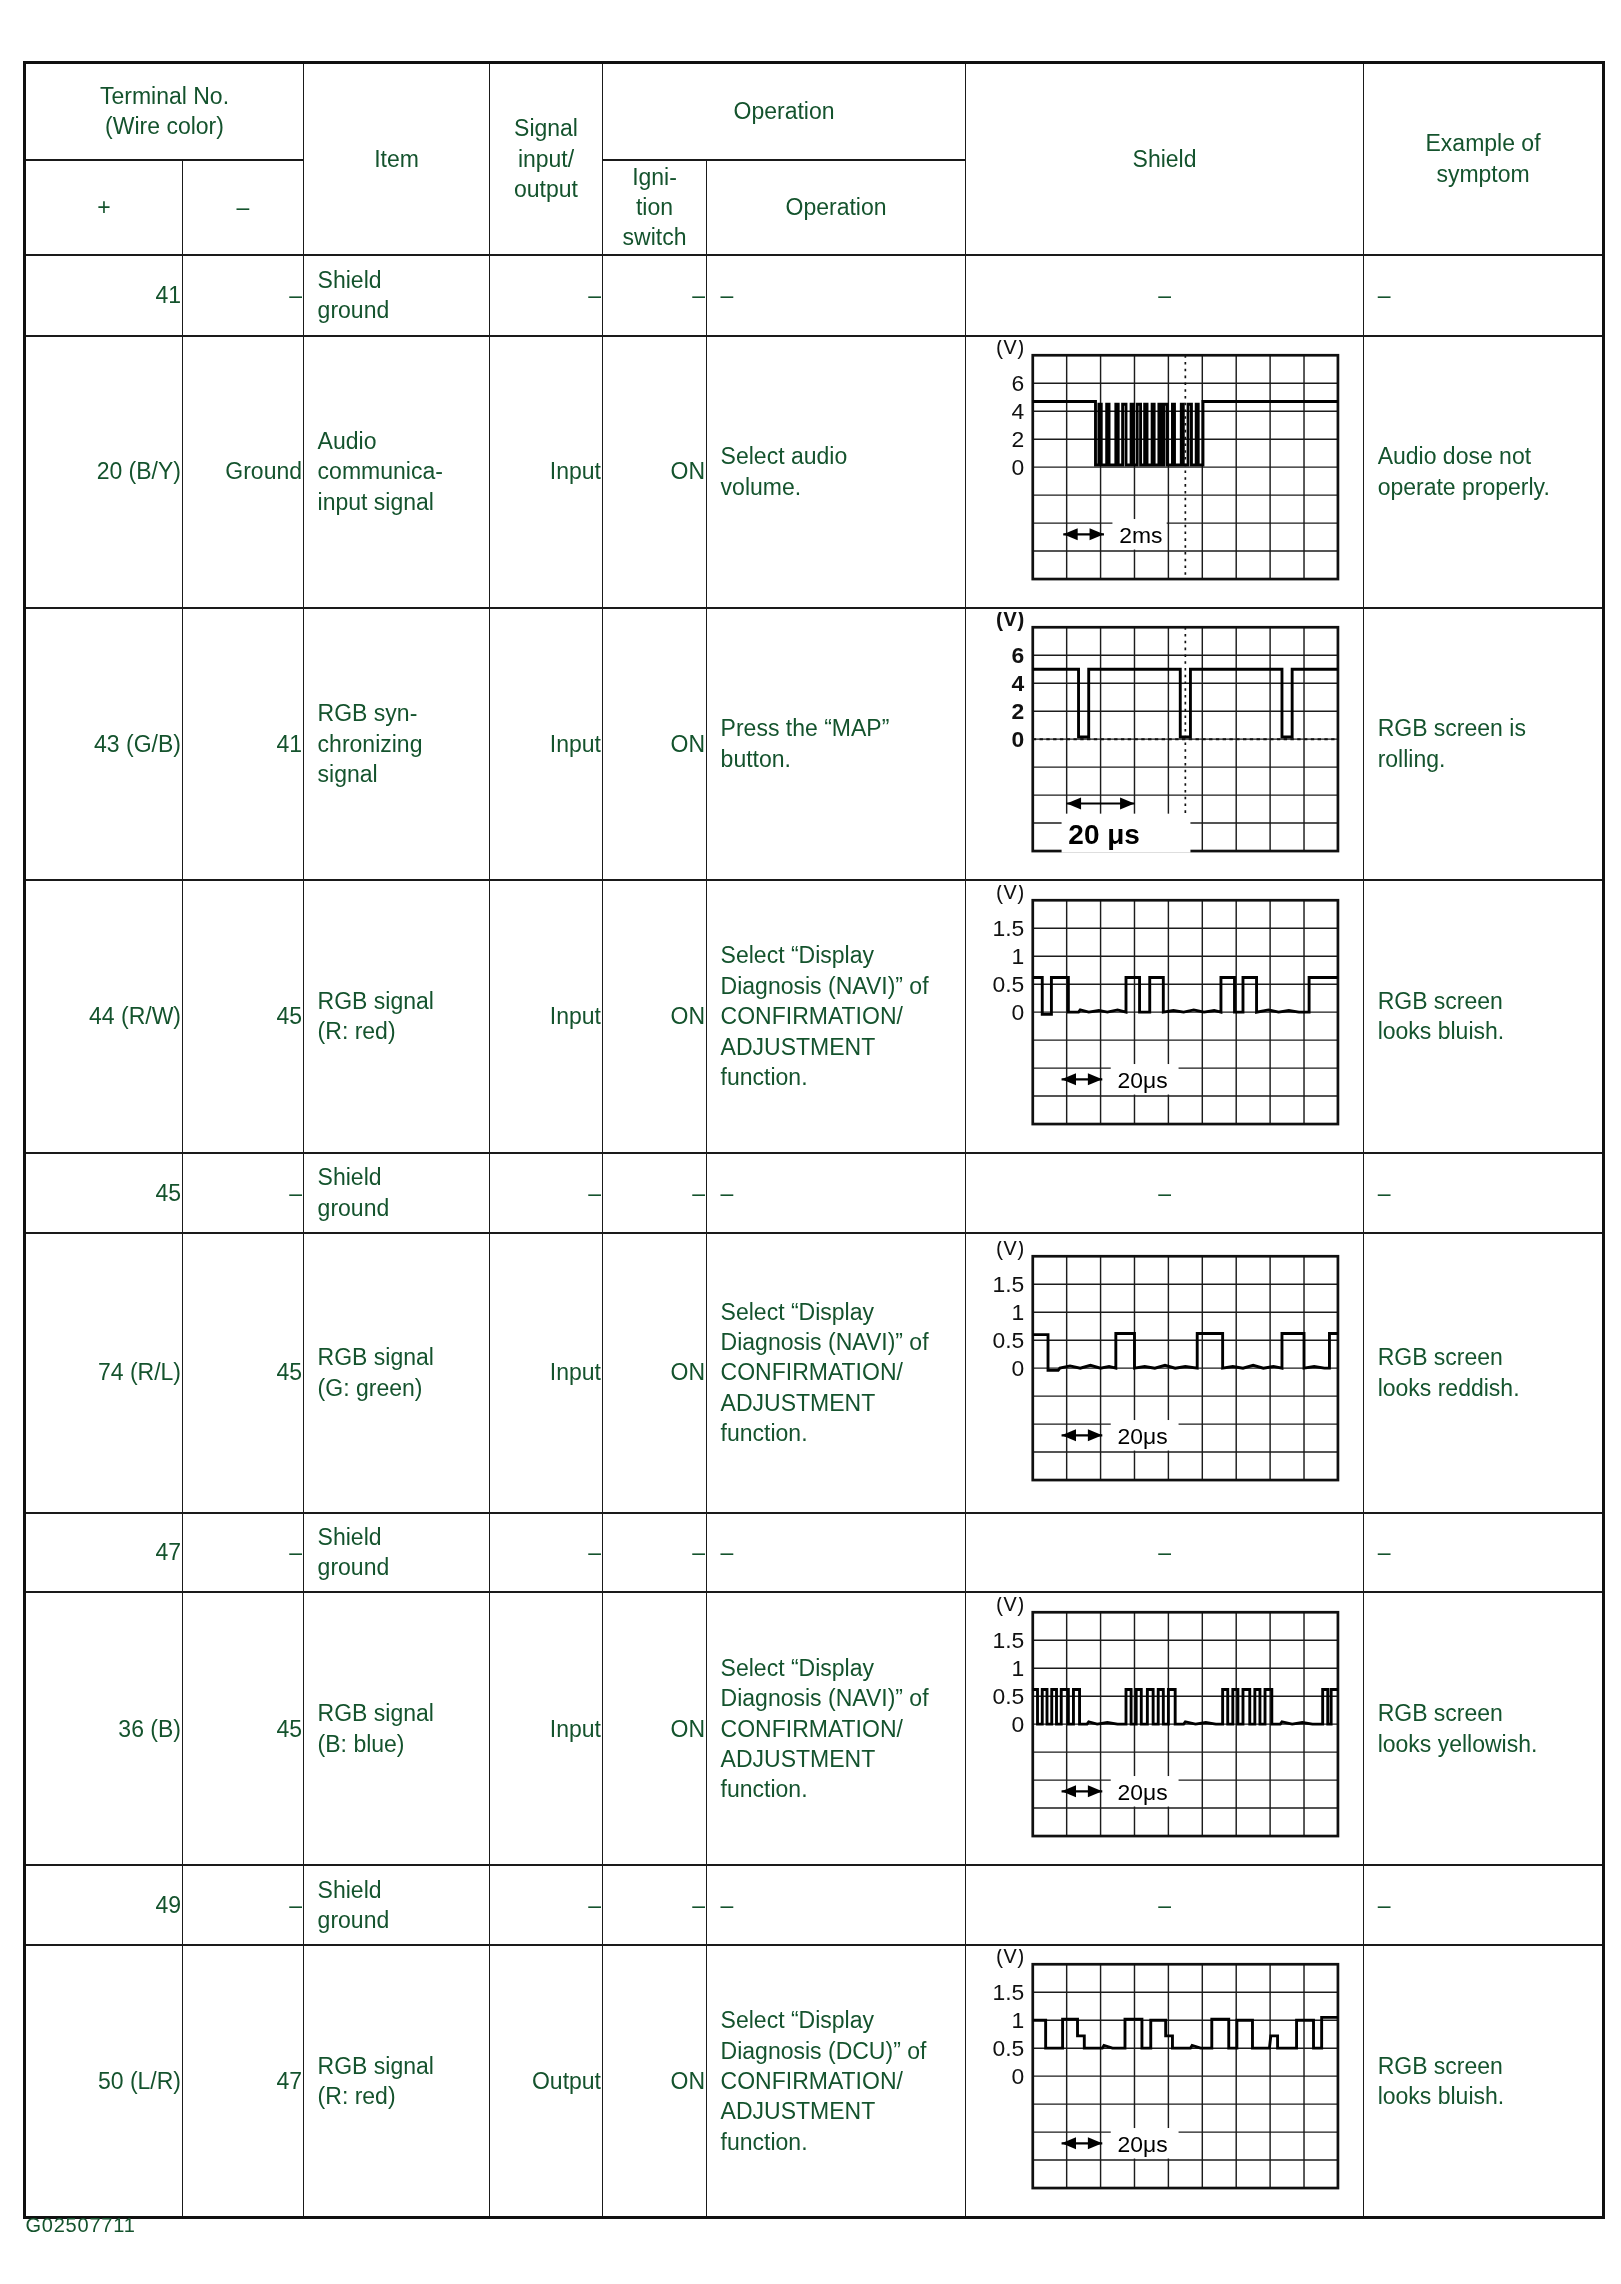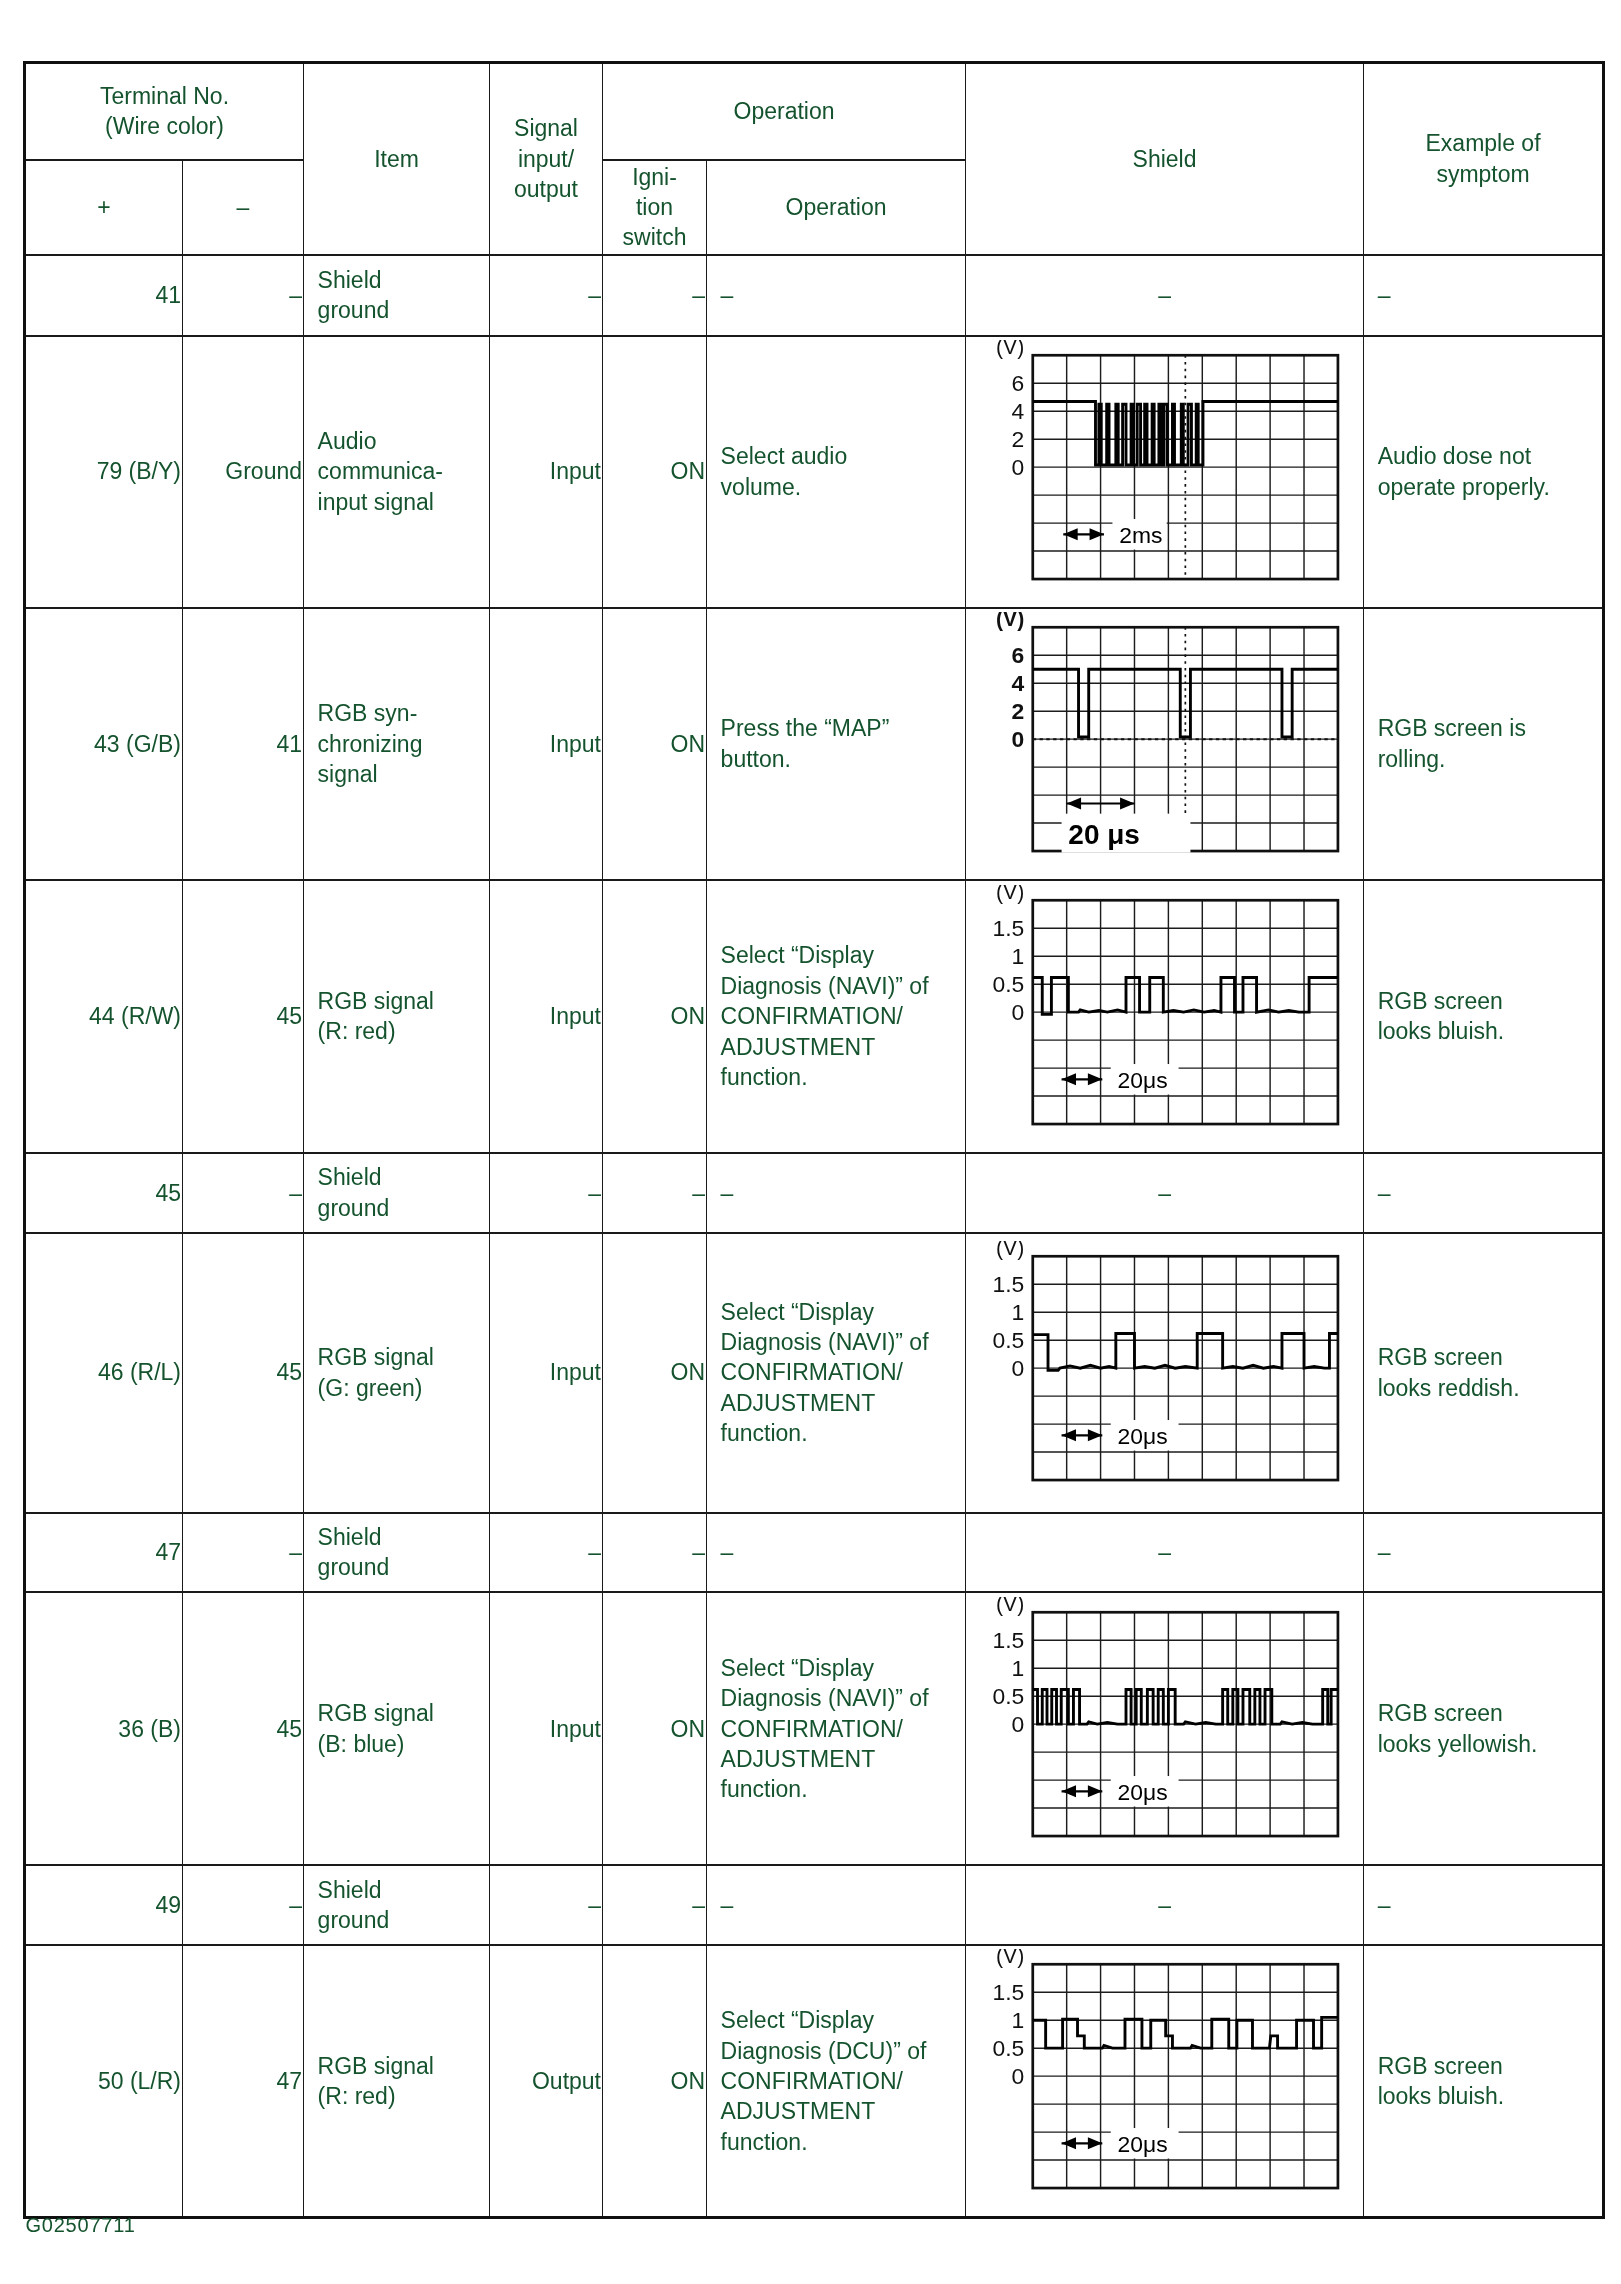--- a/index.html
+++ b/index.html
@@ -83,21 +83,21 @@
     <td class="c">–</td>
     <td class="l pre">Shield
 ground</td>
     <td class="c">–</td>
     <td class="c">–</td>
     <td class="l pre">–</td>
     <td class="voltage dash">–</td>
     <td class="l pre">–</td>
   </tr>
         <tr style="height: 263px;">
-    <td class="c">79 (B/Y)</td>
+    <td class="c">20 (B/Y)</td>
     <td class="c">Ground</td>
     <td class="l pre">Audio
 communica-
 input signal</td>
     <td class="c">Input</td>
     <td class="c">ON</td>
     <td class="l pre">Select audio
 volume.</td>
     <td class="voltage"><svg viewBox="0 0 436 302" width="370" height="256" style="font-size:27px">
               <path d="M62 18V282M102 18V282M142 18V282M182 18V282M222 18V282M262 18V282M302 18V282M342 18V282M382 18V282M422 18V282M62 18H422M62 51H422M62 84H422M62 117H422M62 150H422M62 183H422M62 216H422M62 249H422M62 282H422" stroke="#1c1c1c" stroke-width="1.7" fill="none"></path>
@@ -183,21 +183,21 @@
     <td class="c">–</td>
     <td class="l pre">Shield
 ground</td>
     <td class="c">–</td>
     <td class="c">–</td>
     <td class="l pre">–</td>
     <td class="voltage dash">–</td>
     <td class="l pre">–</td>
   </tr>
         <tr style="height: 280px;">
-    <td class="c">46 (R/L)</td>
+    <td class="c">74 (R/L)</td>
     <td class="c">45</td>
     <td class="l pre">RGB signal
 (G: green)</td>
     <td class="c">Input</td>
     <td class="c">ON</td>
     <td class="l pre">Select “Display
 Diagnosis (NAVI)” of
 CONFIRMATION/
 ADJUSTMENT
 function.</td>

